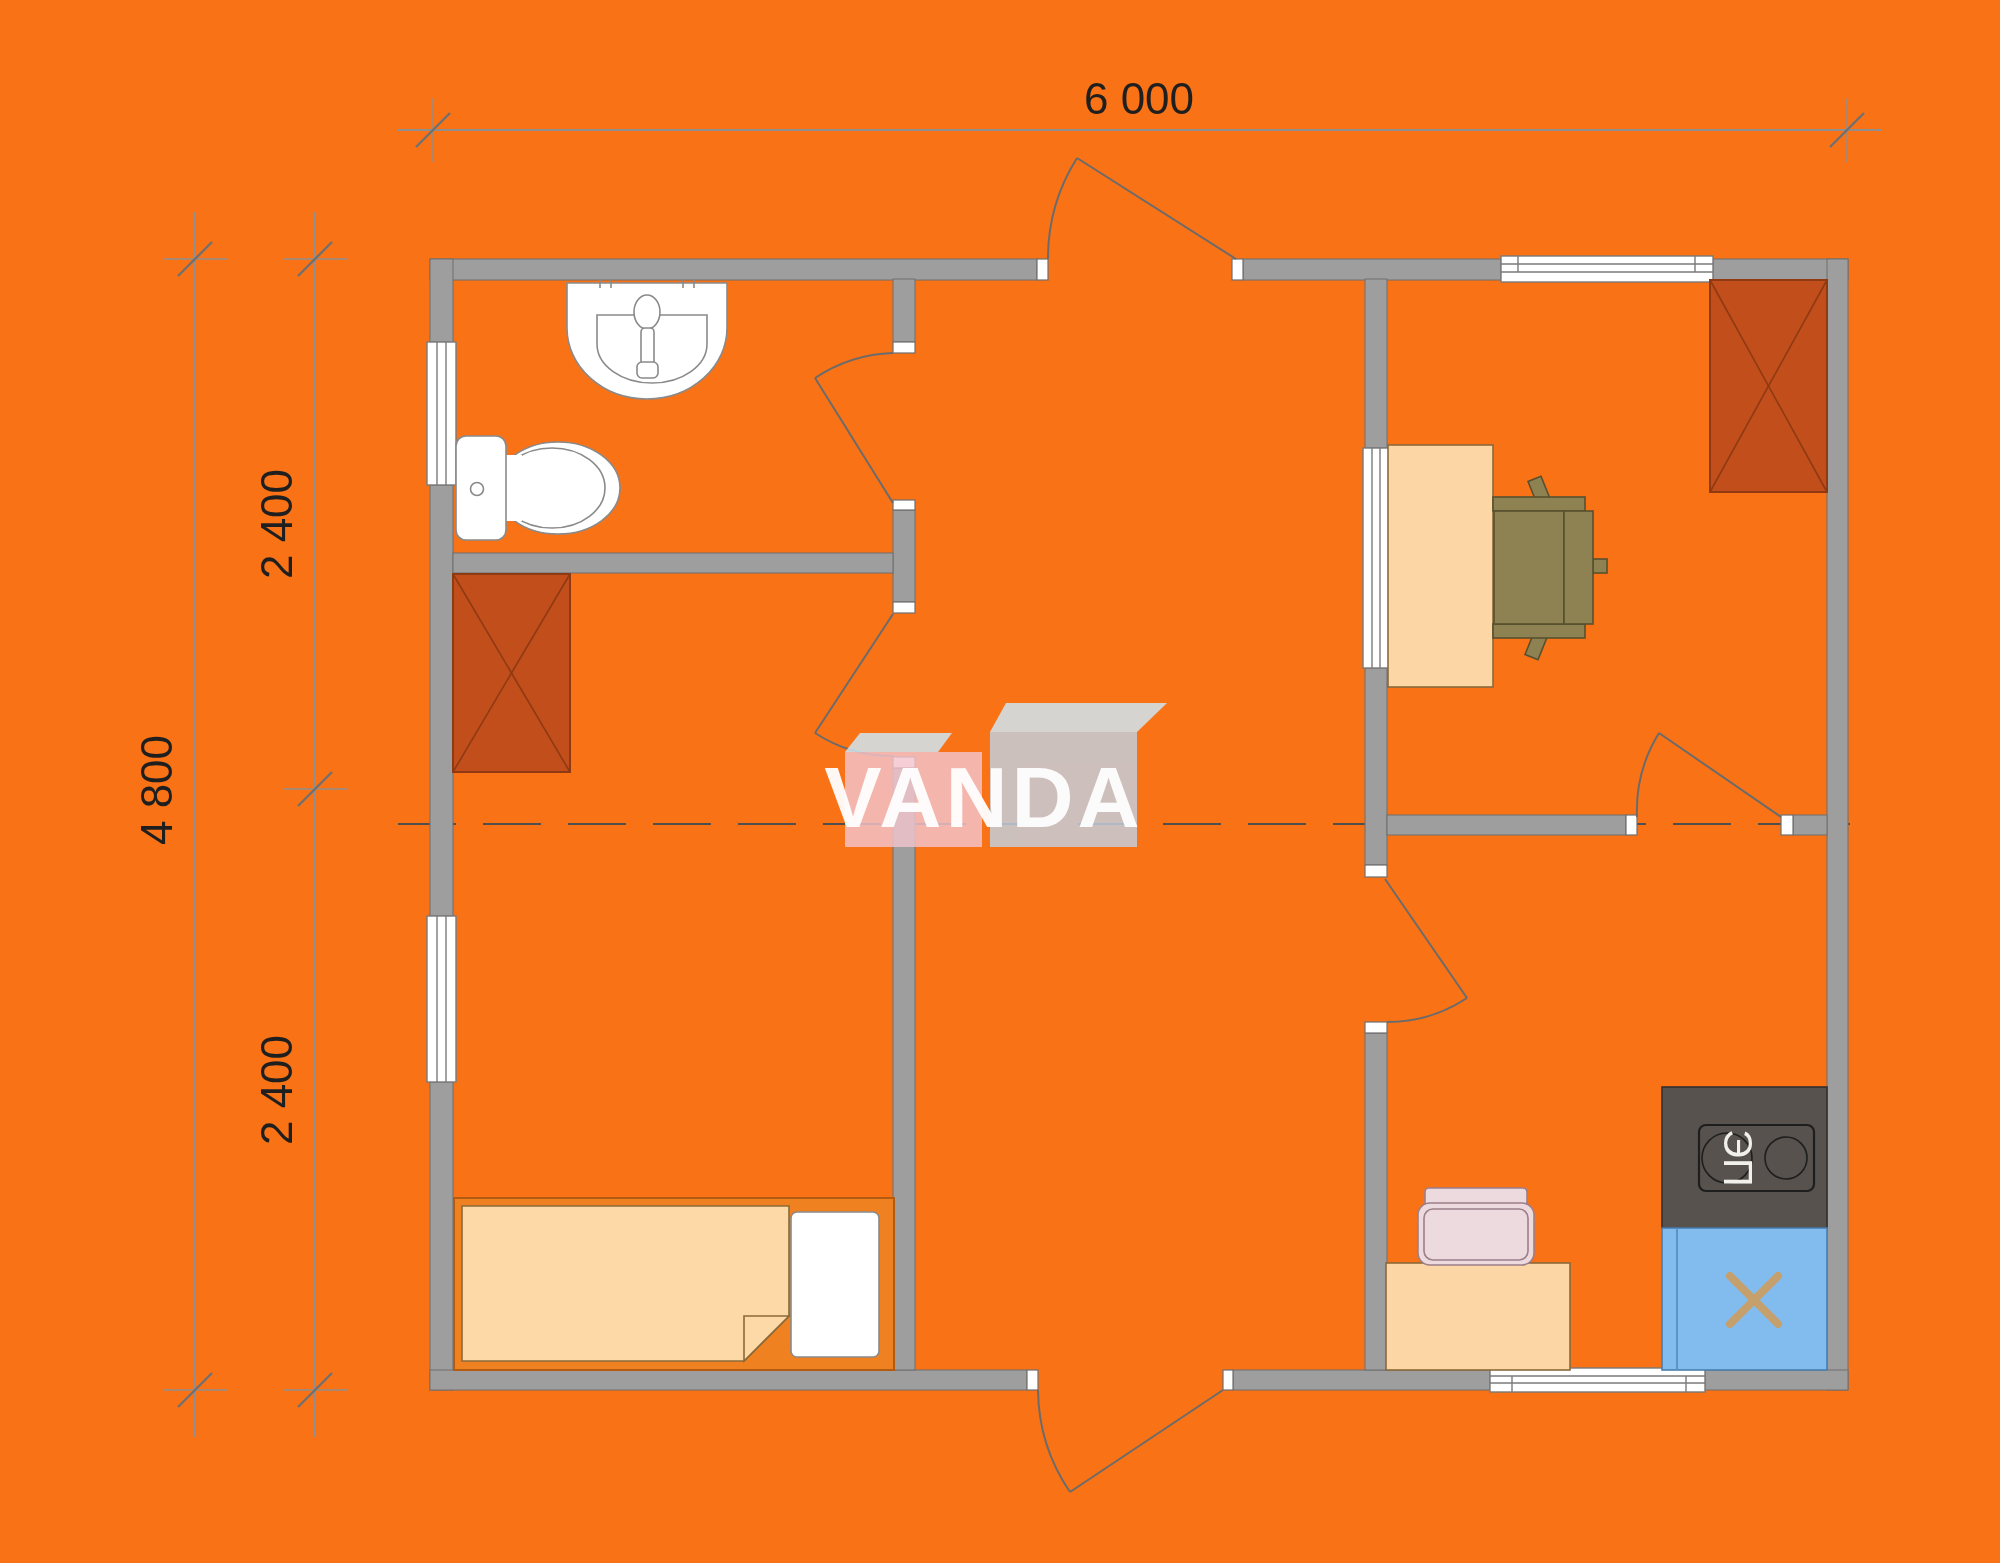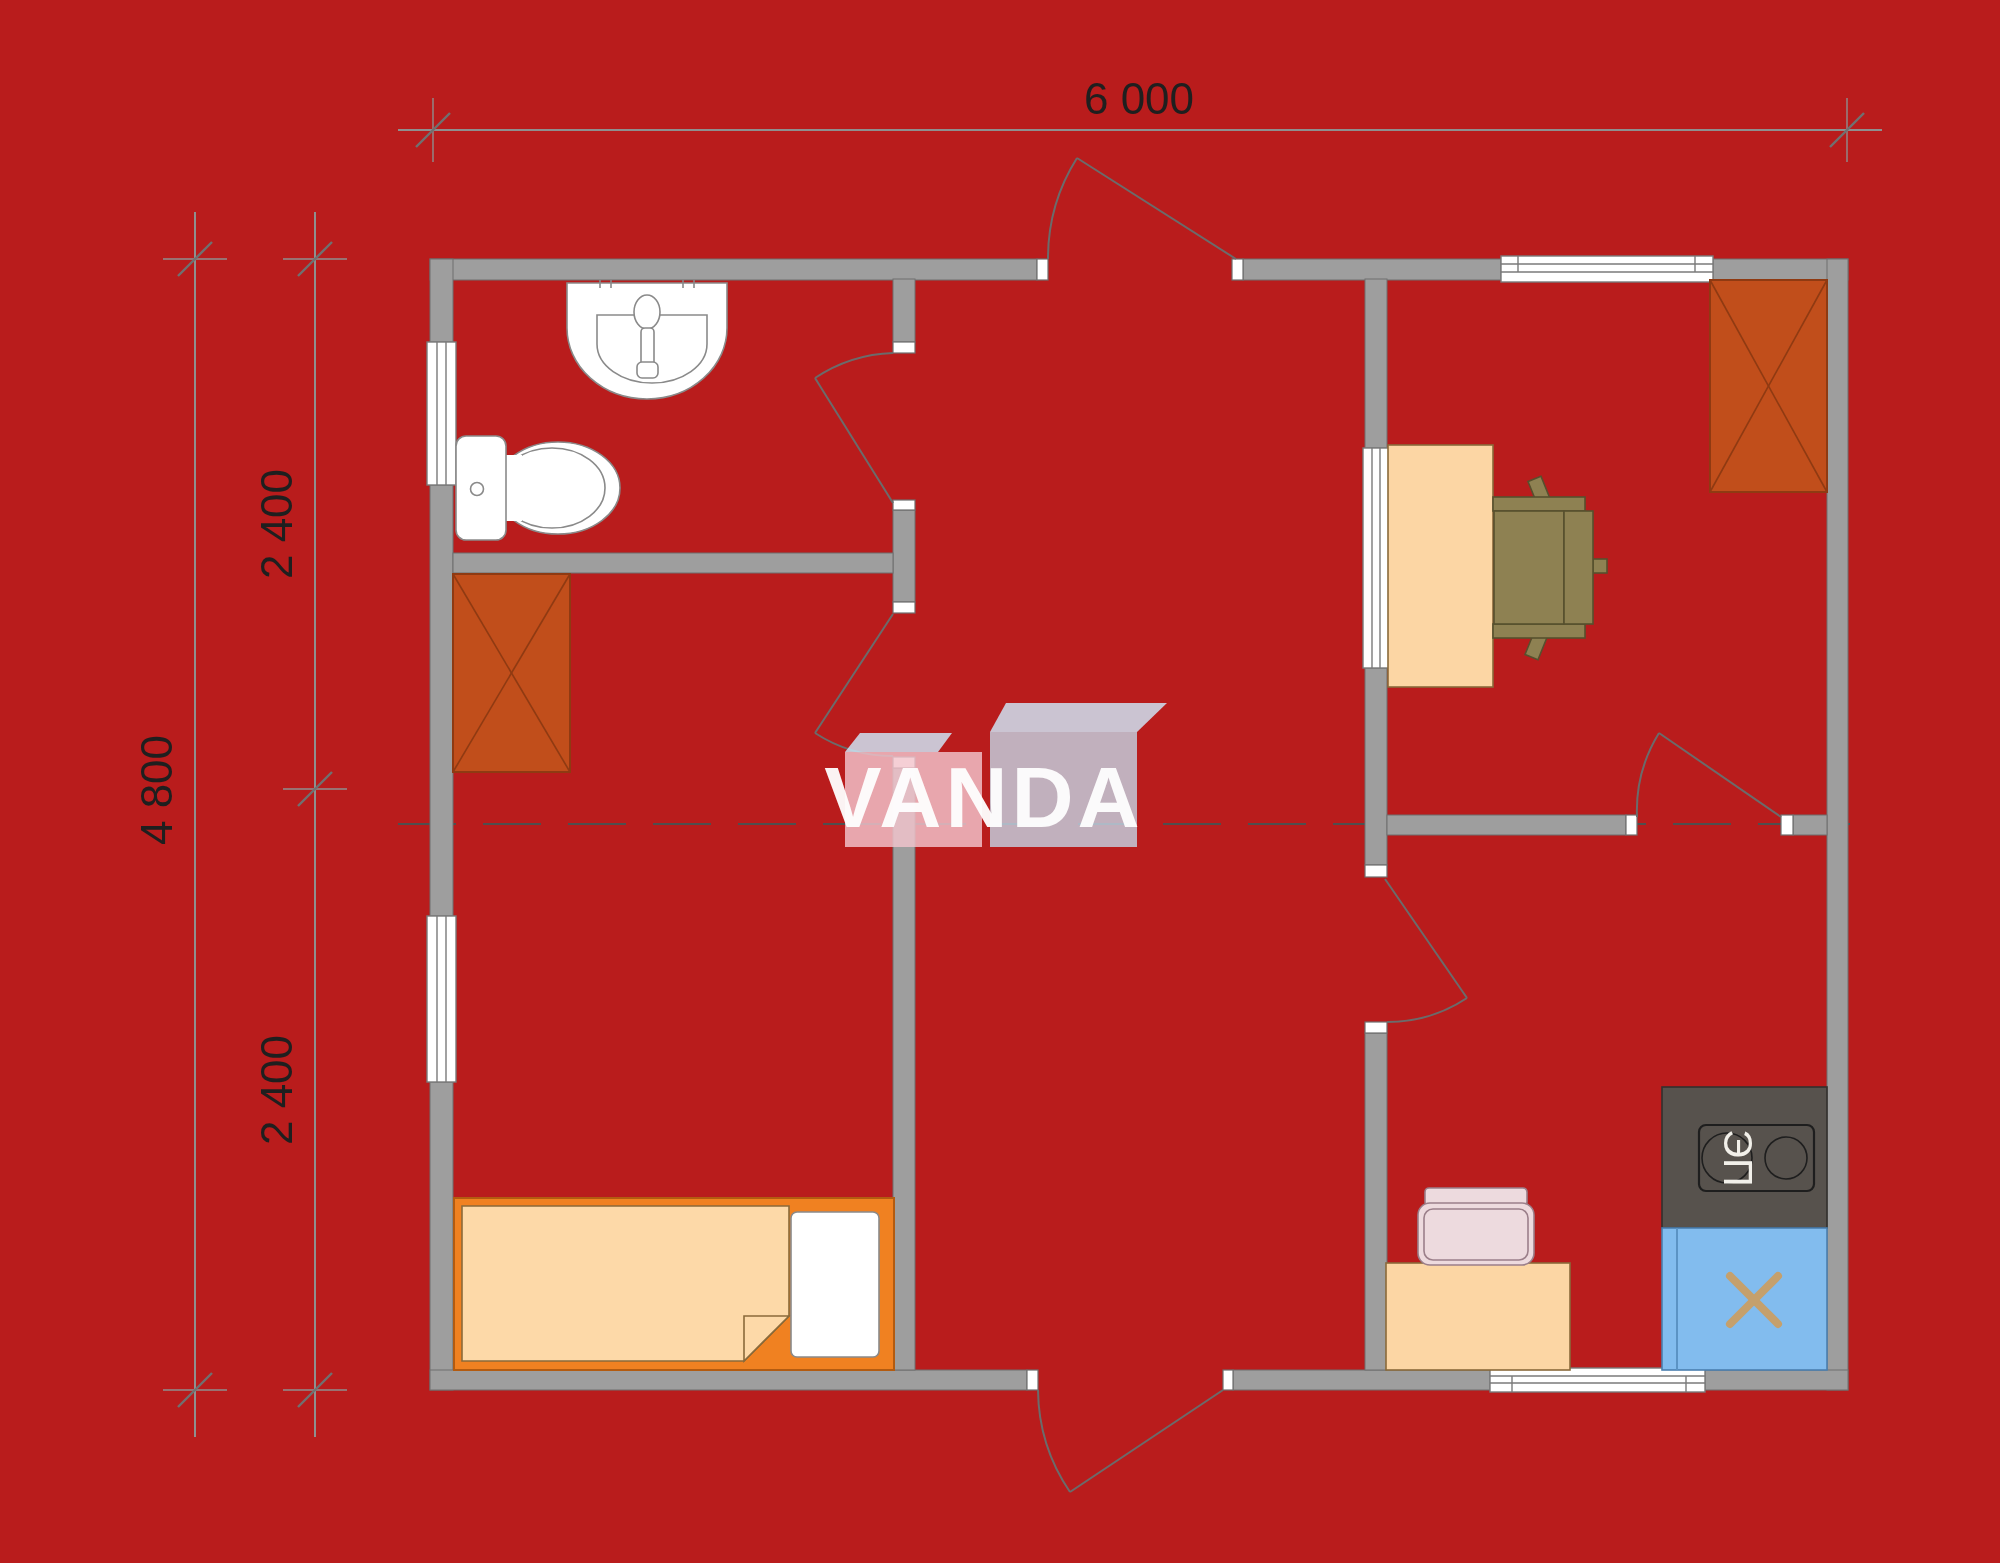--- a/index.html
+++ b/index.html
@@ -1,16 +1,16 @@
 <!DOCTYPE html>
 <html><head>
 <meta charset="utf-8">
 <style>
   html,body{margin:0;padding:0;background:#ffffff;}
-  .page{position:relative;width:2000px;height:1563px;background:#b91c1c;overflow:hidden;
+  .page{position:relative;width:2000px;height:1563px;background:#f97316;overflow:hidden;
         font-family:"Liberation Sans", sans-serif;}
   svg{display:block}
   .dim-text{font-family:"Liberation Sans",sans-serif;font-size:44px;fill:#1f1f1f;}
   .logo-text{font-family:"Liberation Sans",sans-serif;font-weight:bold;font-size:86px;
              fill:#ffffff;letter-spacing:4px;opacity:0.95;}
   .stove-text{font-family:"Liberation Sans",sans-serif;font-size:40px;fill:#f2f0ea;}
 </style>
 </head>
 <body>
 

